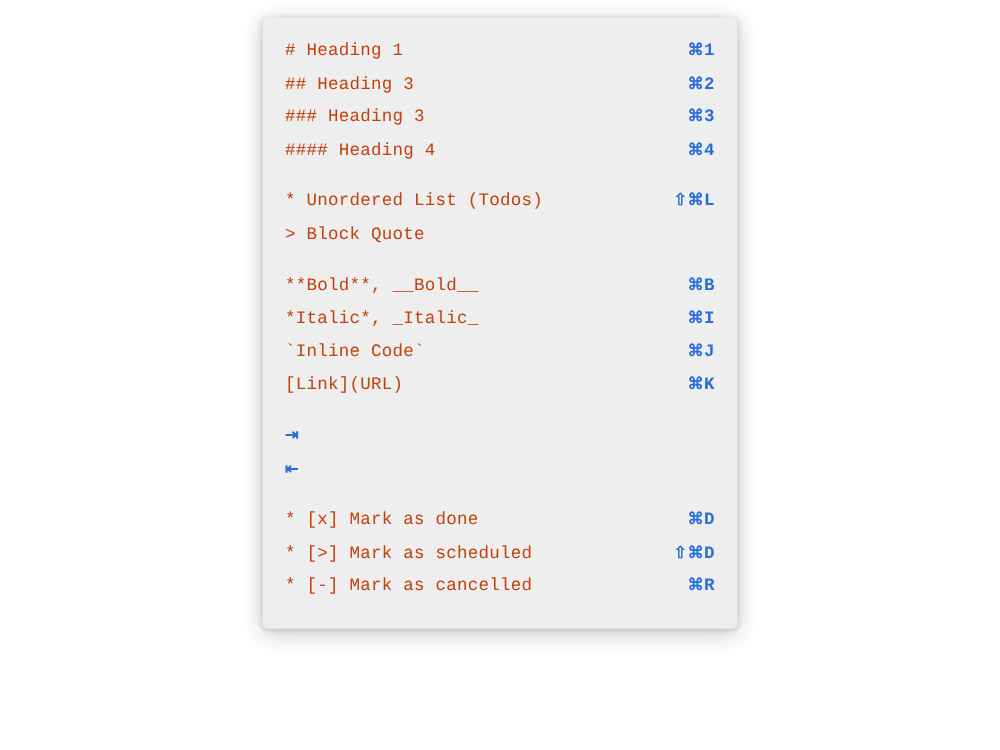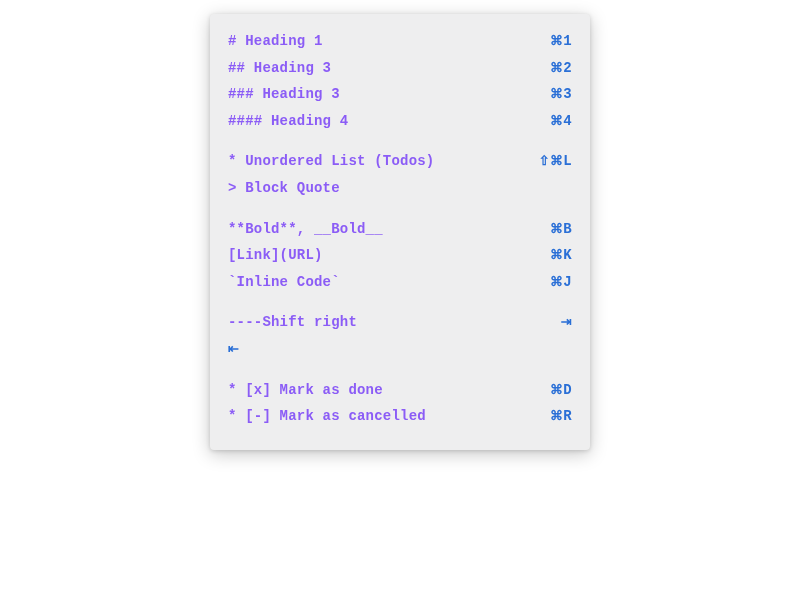--- a/index.html
+++ b/index.html
@@ -24,22 +24,22 @@
     box-shadow: 0 4px 18px rgba(0,0,0,0.22), 0 1px 4px rgba(0,0,0,0.15);
   }
   .row {
     display: flex;
     justify-content: space-between;
     align-items: baseline;
     line-height: 1.9;
     white-space: nowrap;
   }
   .label {
-    color: #8b5cf6;
-    font-weight: 700;
+    color: #c2410c;
+    font-weight: 400;
     letter-spacing: 0.2px;
   }
   .shortcut {
     color: #2a6fd6;
     font-weight: 700;
     letter-spacing: 0.3px;
     text-align: right;
   }
   .shortcut .glyph {
     font-family: -apple-system, "Segoe UI Symbol", "Arial Unicode MS", sans-serif;
@@ -78,37 +78,44 @@
     <div class="row">
       <span class="label">&gt; Block Quote</span>
       <span class="shortcut"></span>
     </div>
     <div class="gap"></div>
     <div class="row">
       <span class="label">**Bold**, __Bold__</span>
       <span class="shortcut"><span class="glyph">⌘</span>B</span>
     </div>
     <div class="row">
-      <span class="label">[Link](URL)</span>
-      <span class="shortcut"><span class="glyph">⌘</span>K</span>
+      <span class="label">*Italic*, _Italic_</span>
+      <span class="shortcut"><span class="glyph">⌘</span>I</span>
     </div>
     <div class="row">
       <span class="label">`Inline Code`</span>
       <span class="shortcut"><span class="glyph">⌘</span>J</span>
     </div>
+    <div class="row">
+      <span class="label">[Link](URL)</span>
+      <span class="shortcut"><span class="glyph">⌘</span>K</span>
+    </div>
     <div class="gap"></div>
     <div class="row">
-      <span class="label">----Shift right</span>
       <span class="shortcut"><span class="glyph">⇥</span></span>
     </div>
     <div class="row">
       <span class="shortcut"><span class="glyph">⇤</span></span>
     </div>
     <div class="gap"></div>
     <div class="row">
       <span class="label">* [x] Mark as done</span>
       <span class="shortcut"><span class="glyph">⌘</span>D</span>
     </div>
     <div class="row">
+      <span class="label">* [&gt;] Mark as scheduled</span>
+      <span class="shortcut"><span class="glyph">⇧</span><span class="glyph">⌘</span>D</span>
+    </div>
+    <div class="row">
       <span class="label">* [-] Mark as cancelled</span>
       <span class="shortcut"><span class="glyph">⌘</span>R</span>
     </div>
   </div>
 
 </body></html>

